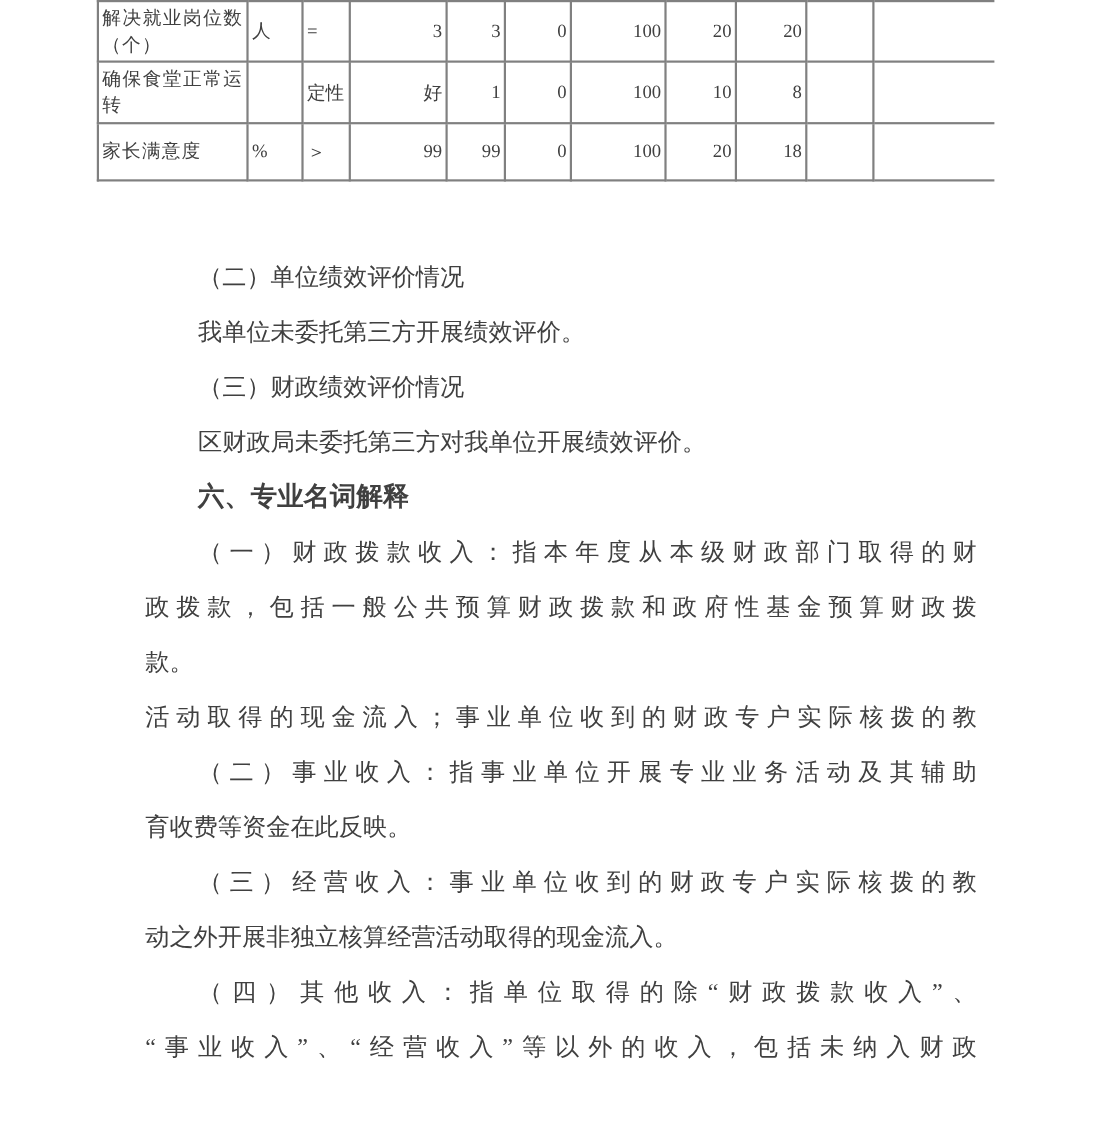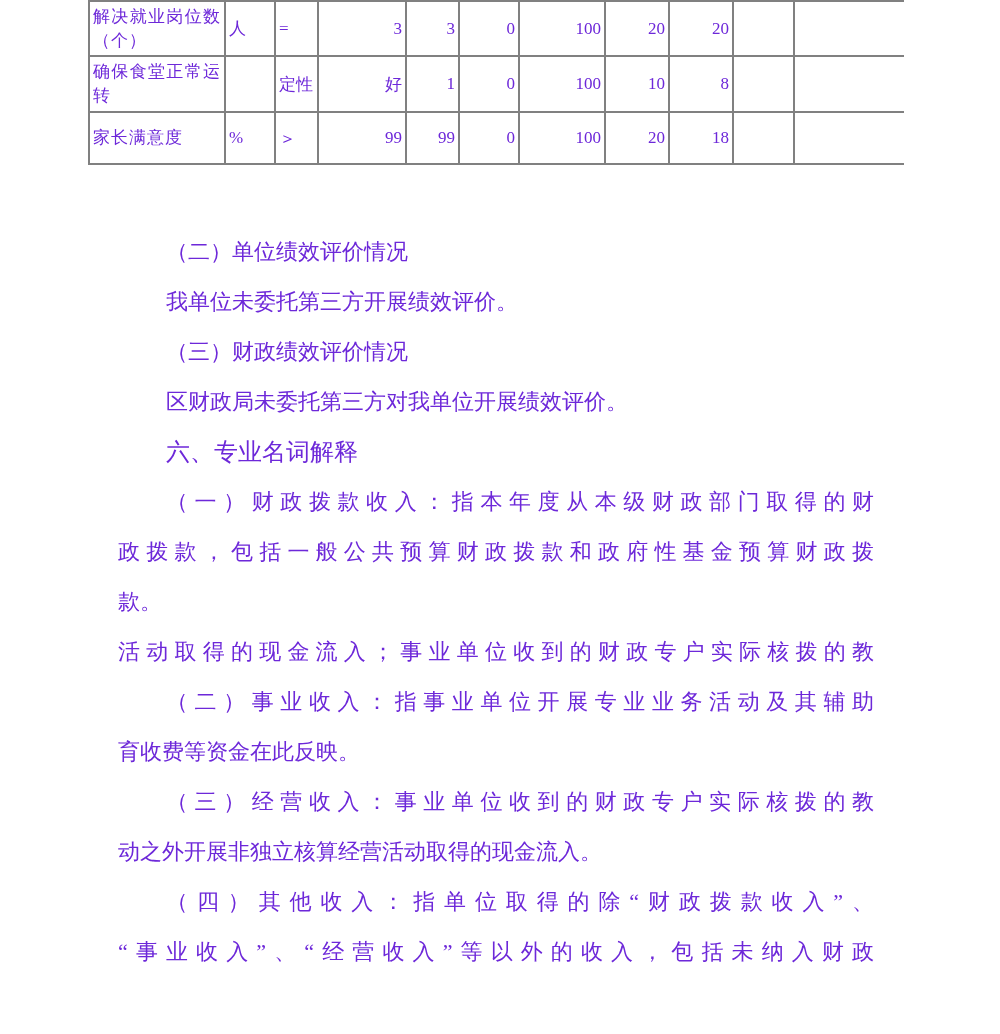--- a/index.html
+++ b/index.html
@@ -2,21 +2,21 @@
 <html><head>
 <meta charset="utf-8">
 <style>
   html,body{margin:0;padding:0;background:#fff;}
   .page{
     position:relative;
     width:904px;height:1034px;
     background:#ffffff;
     overflow:hidden;
     font-family:"Liberation Serif","DejaVu Serif",serif;
-    color:#6d28d9;
+    color:#404040;
   }
 
   
   table.perf{
     position:absolute;left:88px;top:0;
     width:833px;
     border-collapse:collapse;
     table-layout:fixed;
   }
   table.perf td{
@@ -26,34 +26,34 @@
     padding:2px 3px;
     overflow:hidden;
     word-break:break-all;
   }
   td.lbl{text-align:justify;line-height:24px;letter-spacing:1px;}
   td.unit{text-align:left;padding-left:5px;}
   td.num{text-align:right;padding-right:8px;}
 
   
   .doc{
-    position:absolute;left:118px;top:227px;width:756px;
+    position:absolute;left:132px;top:227px;width:756px;
   }
   .line{
     height:50px;line-height:50px;
     font-size:22px;
     white-space:nowrap;
     text-align:justify;
   }
   .line.j{text-align-last:justify;-moz-text-align-last:justify;}
   .line.indent{padding-left:48px;}
   .line .b{font-weight:normal;}
   .line.heading{
     font-family:"Liberation Sans","DejaVu Sans",sans-serif;
-    font-weight:normal;
+    font-weight:bold;
     font-size:24px;
   }
 </style>
 </head>
 <body>
 
 <div class="page">
 
   <table class="perf">
     <colgroup>

